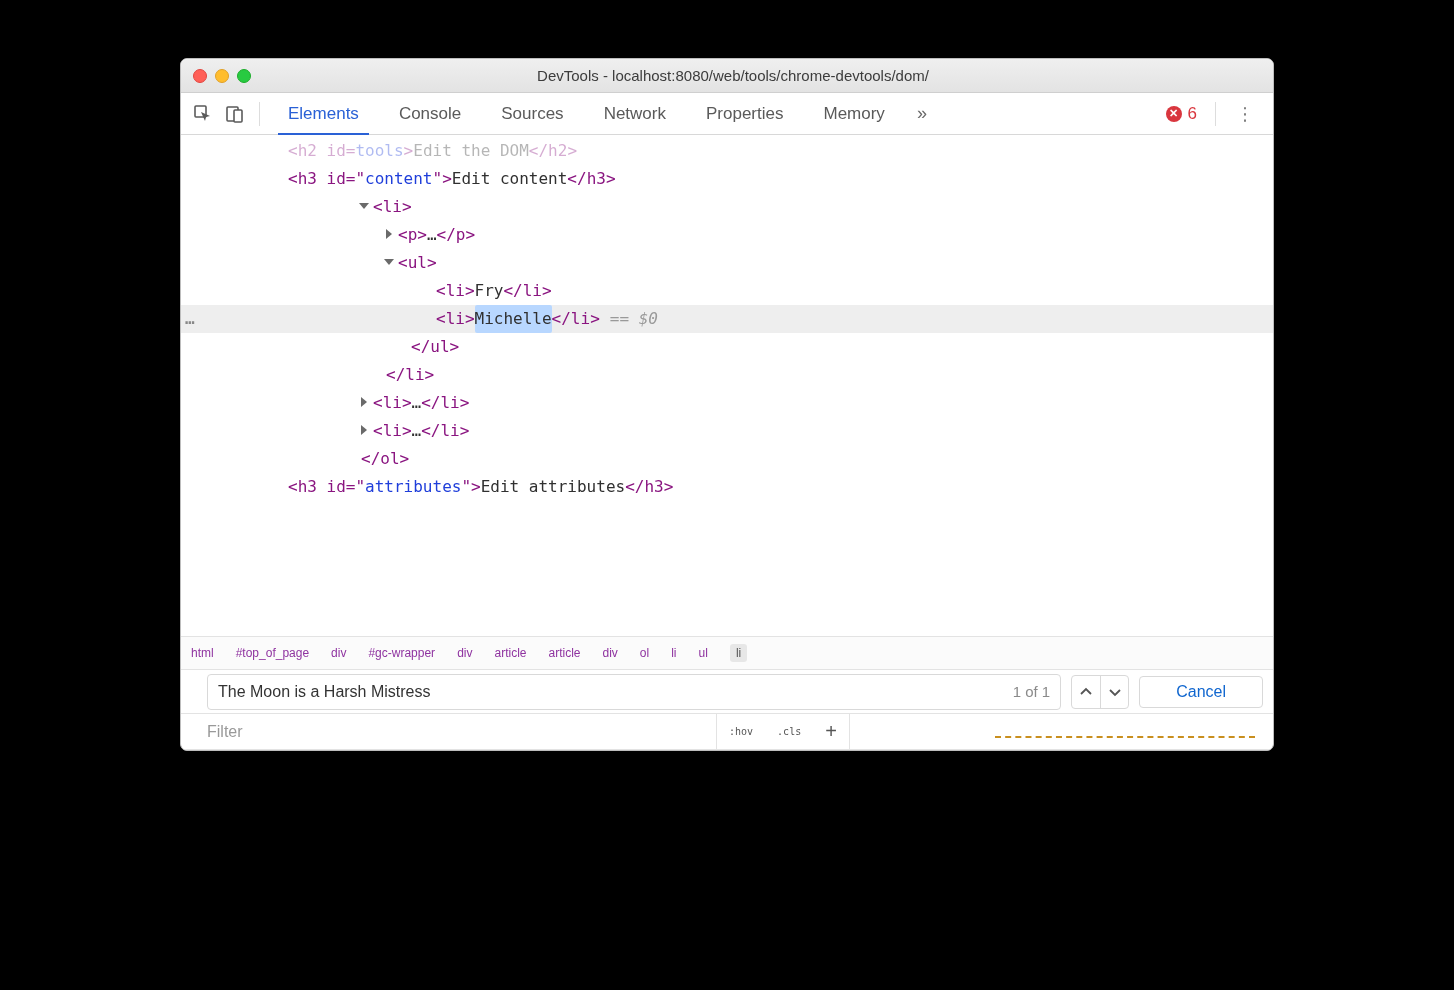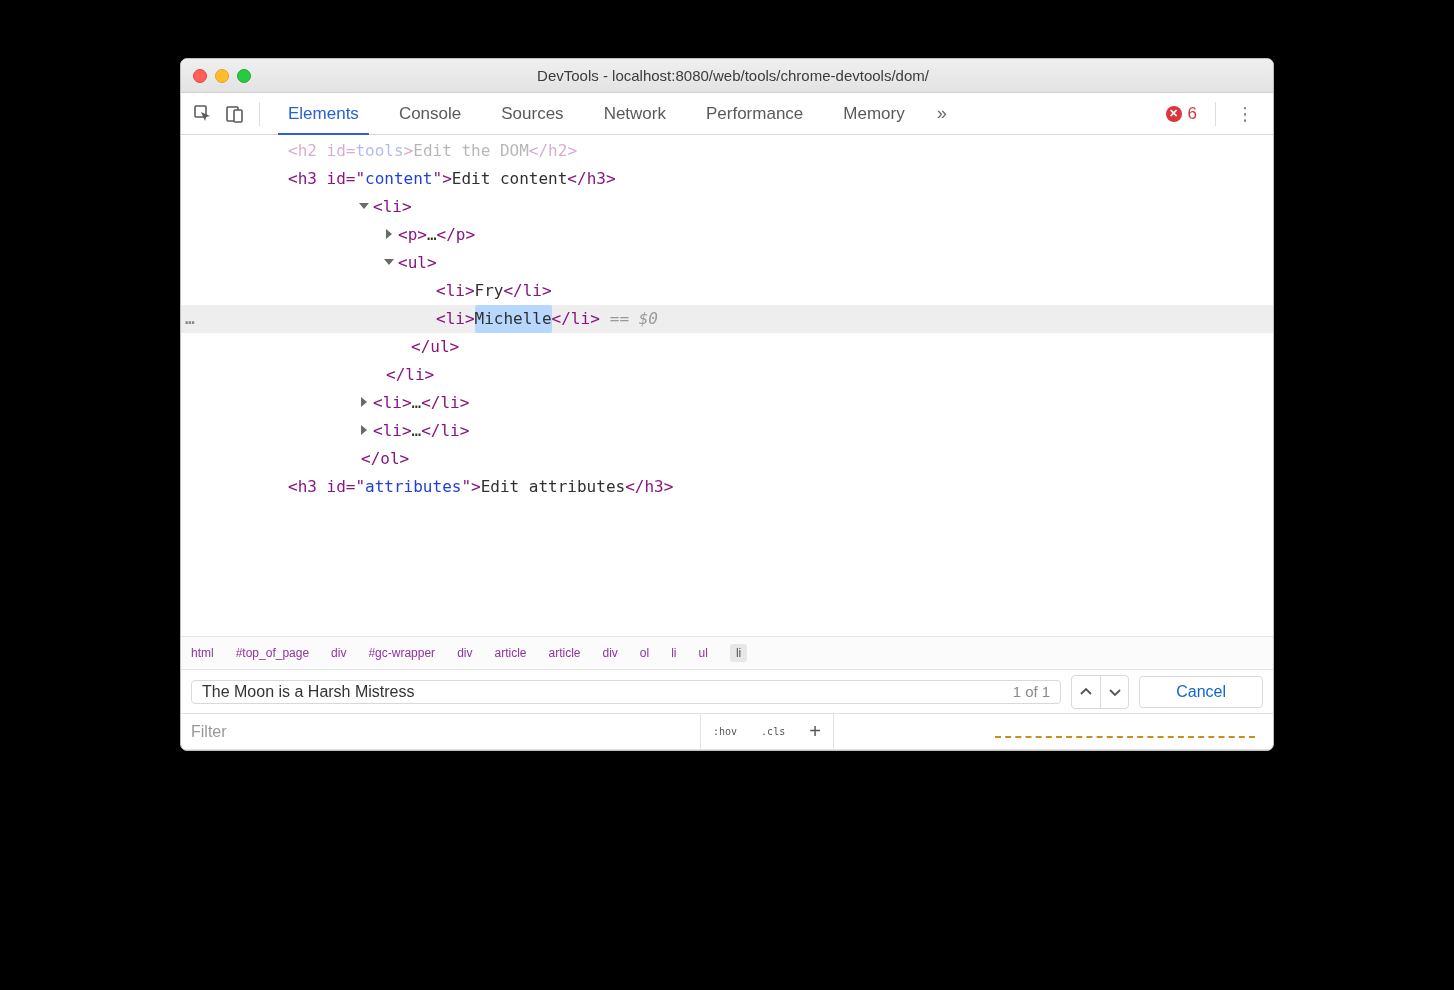--- a/index.html
+++ b/index.html
@@ -120,42 +120,42 @@
     background:#fbfbfb; display:flex; align-items:center; padding:0 10px;
     font-size:12px; color:#8f33a0; gap:22px;
   }
   .crumb.last { background:#e7e7e7; color:#555; padding:2px 6px; border-radius:3px; }
 
   .searchrow {
     height:44px; display:flex; align-items:center; padding:6px 10px; gap:10px;
     border-bottom:1px solid #e3e3e3;
   }
   .searchbox {
-    flex:1; border:1px solid #d9d9d9; border-radius:4px; height:24px;
-    display:flex; align-items:center; padding:0 10px; font-size:16px; color:#444;
+    flex:1; border:1px solid #d9d9d9; border-radius:4px; height:36px;
+    display:flex; align-items:center; padding:0 10px; font-size:16px; color:#444;margin-left:16px;
   }
   .searchbox .sval { flex:1; color:#333; }
   .searchbox .scount { color:#8a8a8a; font-size:15px; }
   .steppers { display:flex; border:1px solid #d9d9d9; border-radius:4px; overflow:hidden; }
   .step { width:28px; height:32px; display:flex; align-items:center; justify-content:center; color:#555; }
   .step + .step { border-left:1px solid #d9d9d9; }
   .cancel-btn {
     border:1px solid #d9d9d9; border-radius:4px; height:32px; padding:0 36px;
     color:#1066cf; font-size:16px; background:#fff;
   }
 
   .styles-tabs {
     height:40px; display:flex; align-items:flex-end; padding:0 10px; gap:32px;
     font-size:17px; color:#5a5a5a; border-bottom:1px solid #e3e3e3;
   }
   .stab { padding:8px 2px; }
   .stab.active { color:#2a61d6; border-bottom:2px solid #2a61d6; }
 
   .filterrow {
-    height:36px; display:flex; align-items:center; border-bottom:1px solid #e3e3e3;
+    height:36px; display:flex; align-items:center; border-bottom:1px solid #e3e3e3;padding-left:16px;
   }
   .filterbox {
     flex: 0 0 520px; height:36px; border-right:1px solid #e3e3e3;
     padding:0 10px; color:#999; display:flex; align-items:center; font-size:16px;
   }
   .fopt { padding:0 12px; color:#555; font-family: Menlo, monospace; font-size:10px; }
   .fplus { padding:0 12px; color:#555; font-size:20px; }
   .vborder { border-right:1px solid #e3e3e3; height:36px; }
   .bottom-strip {
     flex:1; position:relative;
@@ -190,21 +190,21 @@
       <svg width="18" height="18" viewBox="0 0 18 18" fill="none" stroke="#5a5a5a" stroke-width="1.6">
         <rect x="1" y="2" width="11" height="14" rx="1"></rect>
         <rect x="8" y="5" width="8" height="12" rx="1" fill="#fff"></rect>
       </svg>
     </div>
     <div class="tb-sep"></div>
     <div class="tab active">Elements</div>
     <div class="tab">Console</div>
     <div class="tab">Sources</div>
     <div class="tab">Network</div>
-    <div class="tab">Performance</div>
+    <div class="tab">Properties</div>
     <div class="tab">Memory</div>
     <div class="tb-more">»</div>
     <div class="tb-spacer"></div>
     <div class="errbadge">
       <div class="errcircle">✕</div>
       <span>6</span>
     </div>
     <div class="tb-sep"></div>
     <div class="kebab">⋮</div>
   </div>

